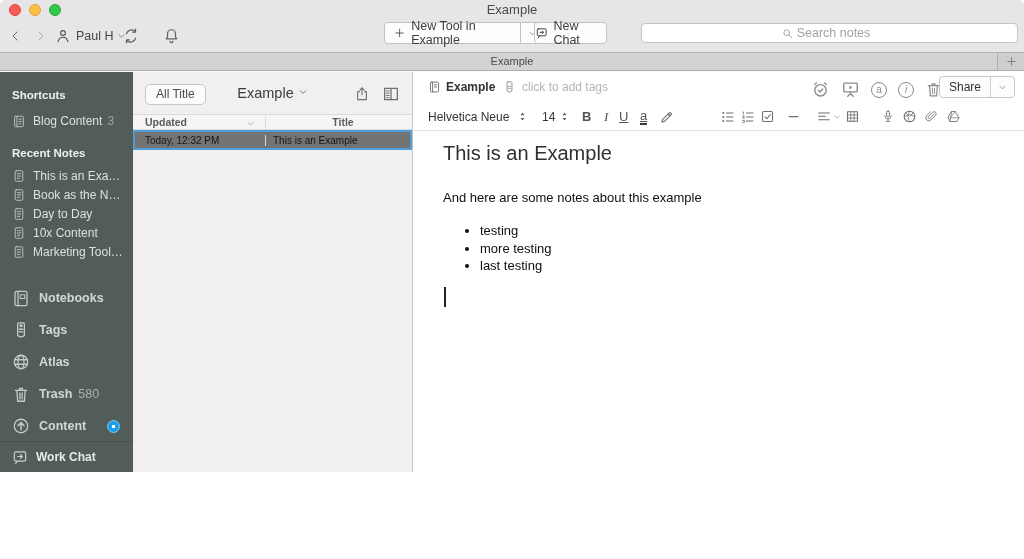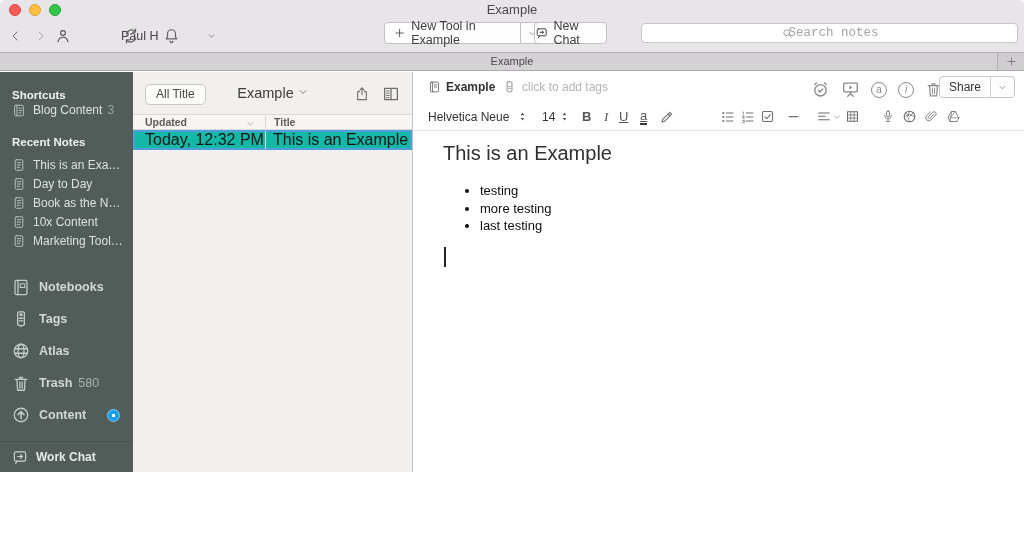--- a/index.html
+++ b/index.html
@@ -16,50 +16,50 @@
   .tl.green  { left:49px; background:#34c84a; border:1px solid #27a537; }
   .win-title { display:block; text-align:center; font-size:13px; line-height:20px; color:#4a4a4a; }
 
   
   .toolbar { position:relative; height:33px; background:#e7e5e7; border-bottom:1px solid #b2b0b2; }
   .tb-ic { position:absolute; top:5px; color:#6f6f6f; }
   svg.ic { display:block; }
   .ic path, .ic circle, .ic rect, .ic line, .ic ellipse
       { fill:none; stroke:currentColor; stroke-width:1.7; stroke-linecap:round; stroke-linejoin:round; }
   .ic .fl { fill:currentColor; stroke:none; }
-  .account { position:absolute; left:55px; top:4px; display:flex; align-items:center; color:#555;gap:45px; }
+  .account { position:absolute; left:55px; top:4px; display:flex; align-items:center; color:#555; }
   .account .name { font-size:12.5px; color:#454545; margin:0 3px 0 5px; }
   .btn { position:absolute; top:2px; height:22px; background:#fdfdfd; border:1px solid #c3c1c3;
          border-radius:4px; display:flex; align-items:center; font-size:12.5px; color:#3c3c3c; }
   .newnote { left:384px; width:137px; border-radius:4px 0 0 4px; padding-left:9px; }
   .newnote-chev { left:520px; width:25px; border-radius:0 4px 4px 0; border-left:1px solid #c3c1c3; justify-content:center; color:#666; }
   .newchat { left:534px; width:73px; justify-content:center; }
   .newnote .lbl { margin-left:6px; } .newchat .lbl { margin-left:5px; }
   .searchbox { position:absolute; left:641px; top:3px; width:377px; height:20px; background:#fff;
                border:1px solid #c6c4c6; border-radius:4px; }
   .searchbox input { width:100%; height:100%; border:none; outline:none; background:transparent;
-                     text-align:center; font-size:12.5px; color:#444; font-family:Liberation Mono, monospace;padding-left:8px; }
+                     text-align:center; font-size:12.5px; color:#444; font-family:Liberation Sans, sans-serif;padding-left:8px; }
   .searchbox input::placeholder { color:#a3a3a3; }
   .search-mag { position:absolute; left:calc(50% - 49px); top:3px; color:#9c9c9c; pointer-events:none; }
 
   
   .tabbar { position:relative; height:18px; background:#d4d2d4; border-bottom:1px solid #adabad; }
   .tab-label { display:block; text-align:center; font-size:11px; line-height:17px; color:#4a4a4a; }
   .newtab { position:absolute; right:0; top:0; width:27px; height:17px; background:#cfcdcf;
             border-left:1px solid #b2b0b2; display:flex; align-items:center; justify-content:center; color:#6d6d6d; }
 
   
   .main { position:absolute; top:72px; bottom:0; left:0; right:0; display:flex; }
 
   
   .sidebar { position:relative; width:133px; flex:none; background:#525d59; color:#d8dedb; overflow:hidden; }
   .sb-head { margin:17px 0 0 12px; font-size:11.5px; font-weight:bold; color:#eef1f0; }
   .sb-head.recent { margin-top:17px; }
   .sb-item { display:flex; align-items:center; height:19px; padding-left:12px; font-size:12px; color:#dbe1de; white-space:nowrap; }
-  .sb-item.shortcut { height:18px; margin-top:0; }
+  .sb-item.shortcut { height:18px; margin-top:11px; }
   .sb-item .sic { width:14px; flex:none; margin-right:7px; color:#b6bfbb; }
   .sb-recent { margin-top:7px; }
   .sb-count { margin-left:5px; color:#9aa5a0; }
   .sb-nav { margin-top:21px; }
   .nav-item { display:flex; align-items:center; height:32px; padding-left:12px;
               font-size:12.5px; font-weight:bold; color:#d2d8d5; }
   .nav-item .nic { width:18px; flex:none; margin-right:9px; color:#c2cbc7; }
   .nav-item.selected { background:#1c9fe9; color:#ffffff; }
   .nav-count { margin-left:6px; font-weight:normal; color:#a9b2ae; }
   .nav-item.selected .nav-count { color:#cfeafb; }
@@ -76,23 +76,23 @@
   .allnotes-btn { position:absolute; left:12px; top:12px; height:21px; padding:0 10px; background:#fbfbfa;
                   border:1px solid #c9c7c5; border-radius:5px; font-size:12px; line-height:19px; color:#4a4a4a; }
   .nl-title { position:absolute; left:0; right:0; top:13px; text-align:center; font-size:14.5px; color:#3c3c3c; }
   .nl-title .chev { display:inline-block; vertical-align:1px; margin-left:4px; color:#555; }
   .nl-ic { position:absolute; top:13px; color:#6f6f6f; }
   .nl-colhead { position:absolute; left:0; right:0; top:42px; height:16px; background:#f6f5f3;
                 border-top:1px solid #dcdad8; border-bottom:1px solid #dcdad8; display:flex;
                 font-size:10.5px; font-weight:bold; color:#5c5c5c; align-items:center; }
   .col-updated { width:132px; padding-left:12px; position:relative; }
   .col-sort { position:absolute; right:10px; top:3px; color:#8a8a8a; }
-  .col-title { flex:1; padding-left:8px; border-left:1px solid #dcdad8; }
-  .nl-row { position:absolute; left:0; right:0; top:58px; height:20px; background:#14b8a6;
-            border:2px solid #4e9ed9; display:flex; align-items:center; font-size:16px; color:#151515; }
+  .col-title { flex:1; padding-left:8px; border-left:1px solid #dcdad8;text-align:center; }
+  .nl-row { position:absolute; left:0; right:0; top:58px; height:20px; background:#737373;
+            border:2px solid #4e9ed9; display:flex; align-items:center; font-size:10px; color:#151515; }
   .cell-updated { width:130px; padding-left:10px; }
   .cell-title { flex:1; padding-left:7px; border-left:1px solid #d9d7d5; }
 
   
   .editor { position:relative; flex:1; background:#fff; }
   .ed-head { position:relative; height:30px; }
   .ed-nb { position:absolute; left:15px; top:8px; display:flex; align-items:center; }
   .ed-nb .eic { color:#6d6d6d; margin-right:5px; }
   .ed-nb .nbname { font-size:12px; font-weight:bold; color:#333; }
   .ed-tag { position:absolute; left:90px; top:8px; display:flex; align-items:center; }
@@ -231,28 +231,28 @@
             <rect x="5.5" y="3" width="13" height="18" rx="1.8"></rect>
               <path d="M9 8h6M9 12h6M9 16h4"></path>
             </svg>
           <span>This is an Exa…</span>
         </div>
         <div class="sb-item">
           <svg class="ic sic" width="13" height="14" viewBox="0 0 24 24">
             <rect x="5.5" y="3" width="13" height="18" rx="1.8"></rect>
               <path d="M9 8h6M9 12h6M9 16h4"></path>
             </svg>
-          <span>Day to Day</span>
+          <span>Book as the N…</span>
         </div>
         <div class="sb-item">
           <svg class="ic sic" width="13" height="14" viewBox="0 0 24 24">
             <rect x="5.5" y="3" width="13" height="18" rx="1.8"></rect>
               <path d="M9 8h6M9 12h6M9 16h4"></path>
             </svg>
-          <span>Book as the N…</span>
+          <span>Day to Day</span>
         </div>
         <div class="sb-item">
           <svg class="ic sic" width="13" height="14" viewBox="0 0 24 24">
             <rect x="5.5" y="3" width="13" height="18" rx="1.8"></rect>
               <path d="M9 8h6M9 12h6M9 16h4"></path>
             </svg>
           <span>10x Content</span>
         </div>
         <div class="sb-item">
           <svg class="ic sic" width="13" height="14" viewBox="0 0 24 24">
@@ -495,20 +495,21 @@
         <span class="fmt" style="left:533px;top:7px">
           <svg class="ic" width="15" height="15" viewBox="0 0 24 24">
               <path d="M9.2 4h5.6l5.8 10-2.9 6H6.3l-2.9-6z" style="stroke-width:1.4"></path>
               <path d="M9.2 4L6.3 20M14.8 4l-8.5 10M20.6 14H6.3" style="stroke-width:1.1"></path>
             </svg>
         </span>
       </div>
 
       <div class="ed-body">
         <div class="note-title">This is an Example</div>
+        <div class="note-para">And here are some notes about this example</div>
         <ul class="note-list">
           <li>testing</li>
           <li>more testing</li>
           <li>last testing</li>
         </ul>
         <span class="caret"></span>
       </div>
     </div>
   </div>
 </div>

